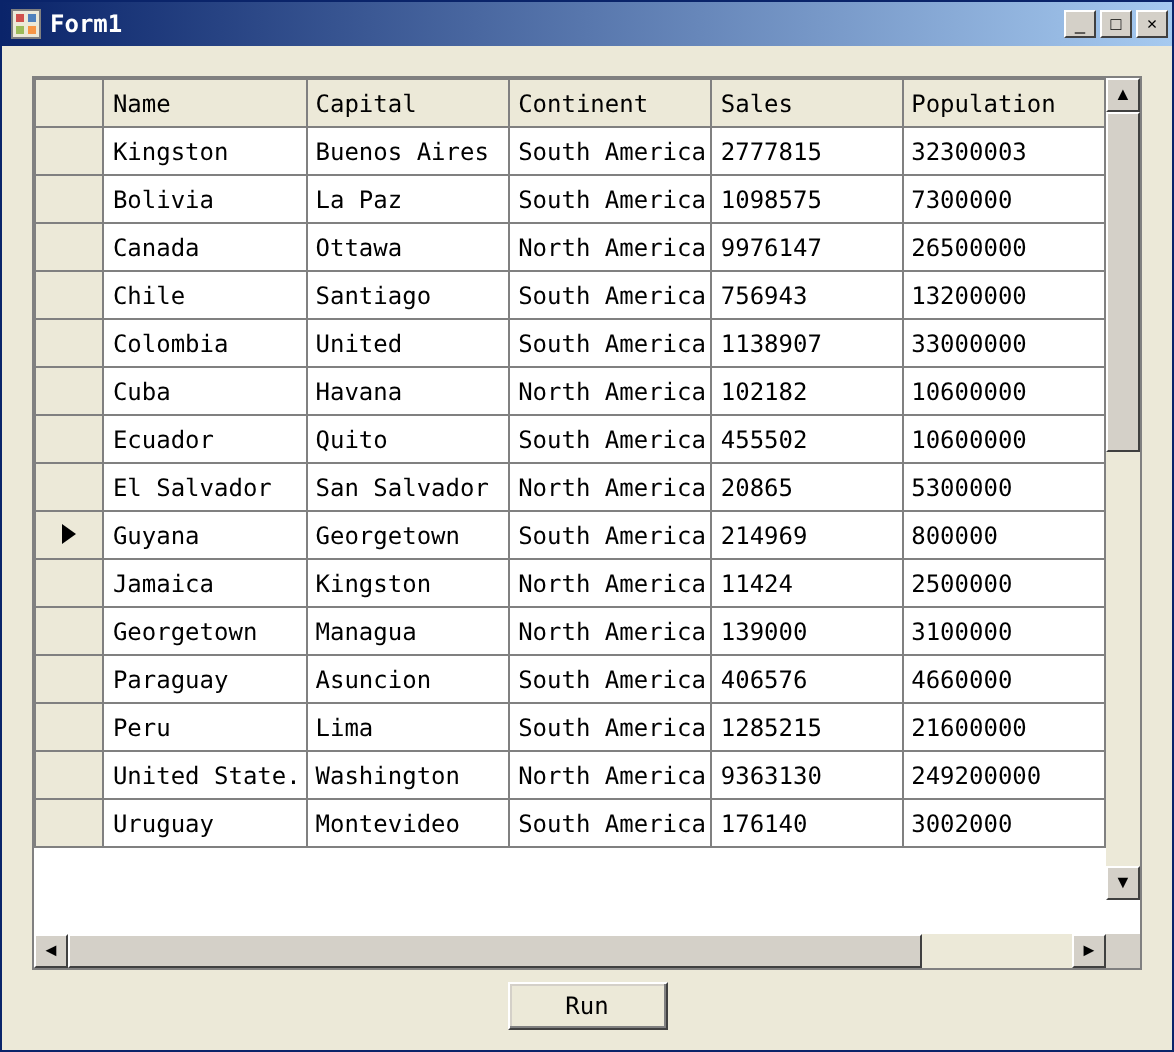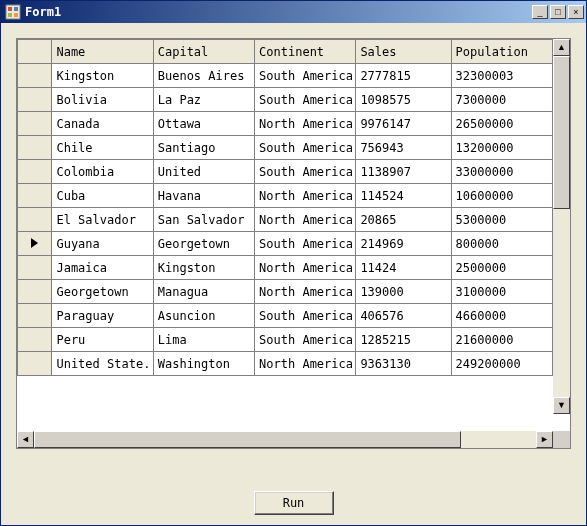--- a/index.html
+++ b/index.html
@@ -146,21 +146,20 @@
     border-right-color: #404040; border-bottom-color: #404040;
   }
   .hscroll .sb-corner {
     width: 17px; height: 17px; background: #d4d0c8; flex-shrink: 0;
   }
   .arrow { font-size: 9px; line-height: 9px; color: #000; font-family: Arial, sans-serif;}
   .run-row {
     display: flex; justify-content: center;
     padding: 6px 0 2px 0;
     flex-shrink: 0;
-    margin-top: 36px;
   }
   .run-btn {
     width: 80px; height: 24px;
     background: #ece9d8;
     border: 1px solid #fff;
     border-right-color: #404040; border-bottom-color: #404040;
     box-shadow: inset -1px -1px 0 #808080, inset 1px 1px 0 #d4d0c8;
     font-family: inherit; font-size: 12px;
     cursor: pointer;
   }
@@ -259,21 +258,29 @@
                   <td>United</td>
                   <td>South America</td>
                   <td>1138907</td>
                   <td>33000000</td>
                 </tr>
                 <tr>
                   <td class="rowhdr"></td>
                   <td>Cuba</td>
                   <td>Havana</td>
                   <td>North America</td>
-                  <td>114524</td>
+                  <td>102182</td>
+                  <td>10600000</td>
+                </tr>
+                <tr>
+                  <td class="rowhdr"></td>
+                  <td>Ecuador</td>
+                  <td>Quito</td>
+                  <td>South America</td>
+                  <td>455502</td>
                   <td>10600000</td>
                 </tr>
                 <tr>
                   <td class="rowhdr"></td>
                   <td>El Salvador</td>
                   <td>San Salvador</td>
                   <td>North America</td>
                   <td>20865</td>
                   <td>5300000</td>
                 </tr>
@@ -317,20 +324,28 @@
                   <td>1285215</td>
                   <td>21600000</td>
                 </tr>
                 <tr>
                   <td class="rowhdr"></td>
                   <td>United State...</td>
                   <td>Washington</td>
                   <td>North America</td>
                   <td>9363130</td>
                   <td>249200000</td>
+                </tr>
+                <tr>
+                  <td class="rowhdr"></td>
+                  <td>Uruguay</td>
+                  <td>Montevideo</td>
+                  <td>South America</td>
+                  <td>176140</td>
+                  <td>3002000</td>
                 </tr>
               </tbody>
           </table>
         </div>
         <div class="vscroll">
           <div class="sb-btn">
               <span class="arrow">▲</span>
             </div>
           <div class="sb-track">
             <div class="sb-thumb-v"></div>

